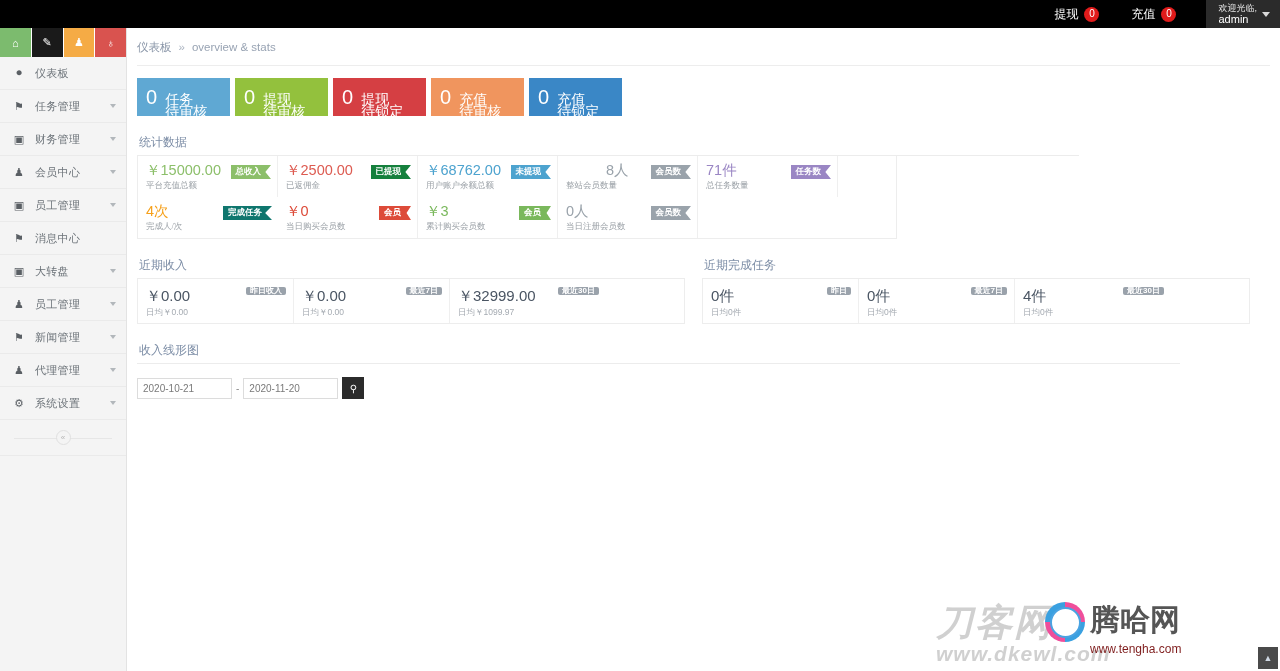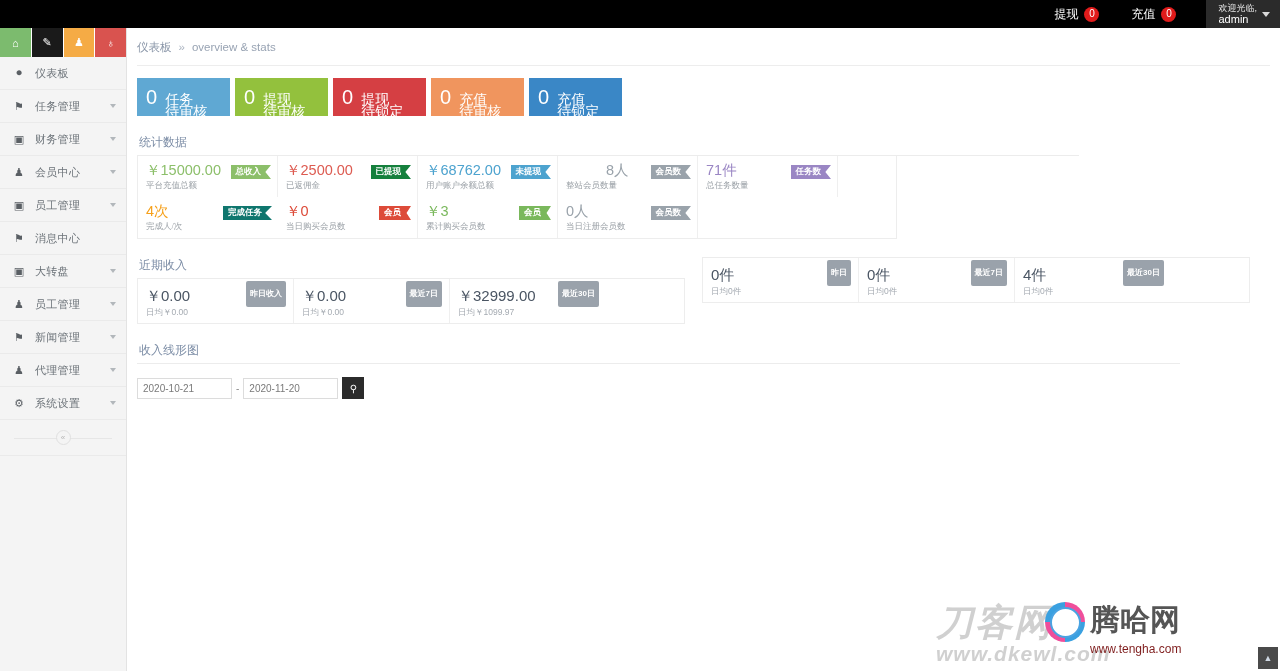--- a/index.html
+++ b/index.html
@@ -133,23 +133,23 @@
   .half { width: 548px; }
   .rec-box { border: 1px solid #ededed; border-top: 0; display: flex; }
   .rec-cell {
     width: 156px; height: 44px; padding: 8px 8px 0 8px;
     border-right: 1px solid #efefef; position: relative;
   }
   .rec-cell.last { border-right: 0; }
   .rec-cell .val { font-size: 15px; color: #4a5563; font-weight: 300; line-height: 17px; }
   .rec-cell .cap { font-size: 8.5px; color: #a4aab1; margin-top: 3px; }
   .tag-grey {
-    position: absolute; right: 7px; top: 2px;
+    position: absolute; right: 7px; top: 8px;
     background: #9aa2ab; color: #fff; font-size: 8px; font-weight: bold;
-    padding: 9px 4px; border-radius: 2px; line-height: 1;
+    padding: 0 4px; border-radius: 2px; line-height: 1;
   }
 
   
   .daterow { display: flex; align-items: center; gap: 4px; padding-top: 13px; }
   .dinput {
     width: 95px; height: 21px; border: 1px solid #dcdcdc; background: #fff;
     font-size: 10px; color: #7a7a7a; padding: 0 5px;
     font-family: "Liberation Sans", sans-serif;
   }
   .dash { font-size: 10px; color: #8a8a8a; }
@@ -394,20 +394,21 @@
               <div class="tag-grey">最近7日</div>
             </div>
             <div class="rec-cell last">
               <div class="val">￥32999.00</div>
               <div class="cap">日均￥1099.97</div>
               <div class="tag-grey">最近30日</div>
             </div>
           </div>
       </div>
       <div class="half">
+        <div class="sec-head">近期完成任务</div>
         <div class="sec-rule"></div>
         <div class="rec-box">
             <div class="rec-cell">
               <div class="val">0件</div>
               <div class="cap">日均0件</div>
               <div class="tag-grey">昨日</div>
             </div>
             <div class="rec-cell">
               <div class="val">0件</div>
               <div class="cap">日均0件</div>

